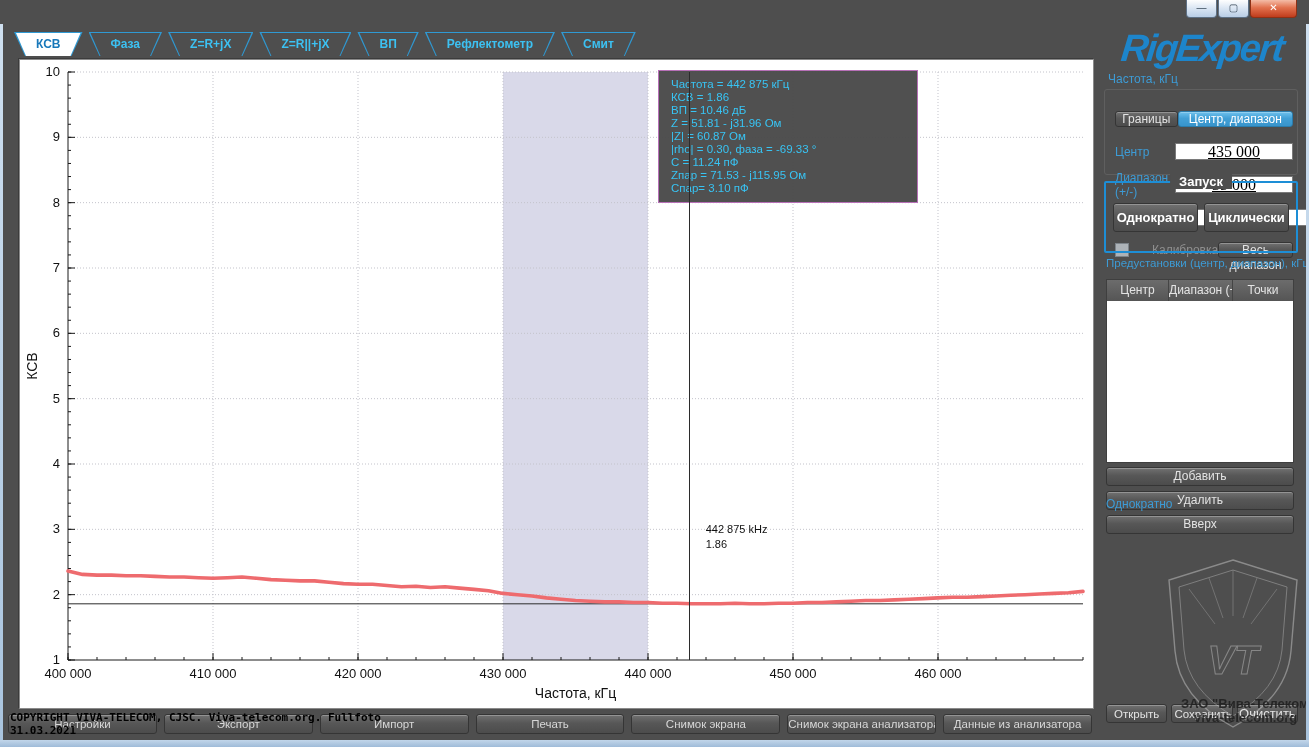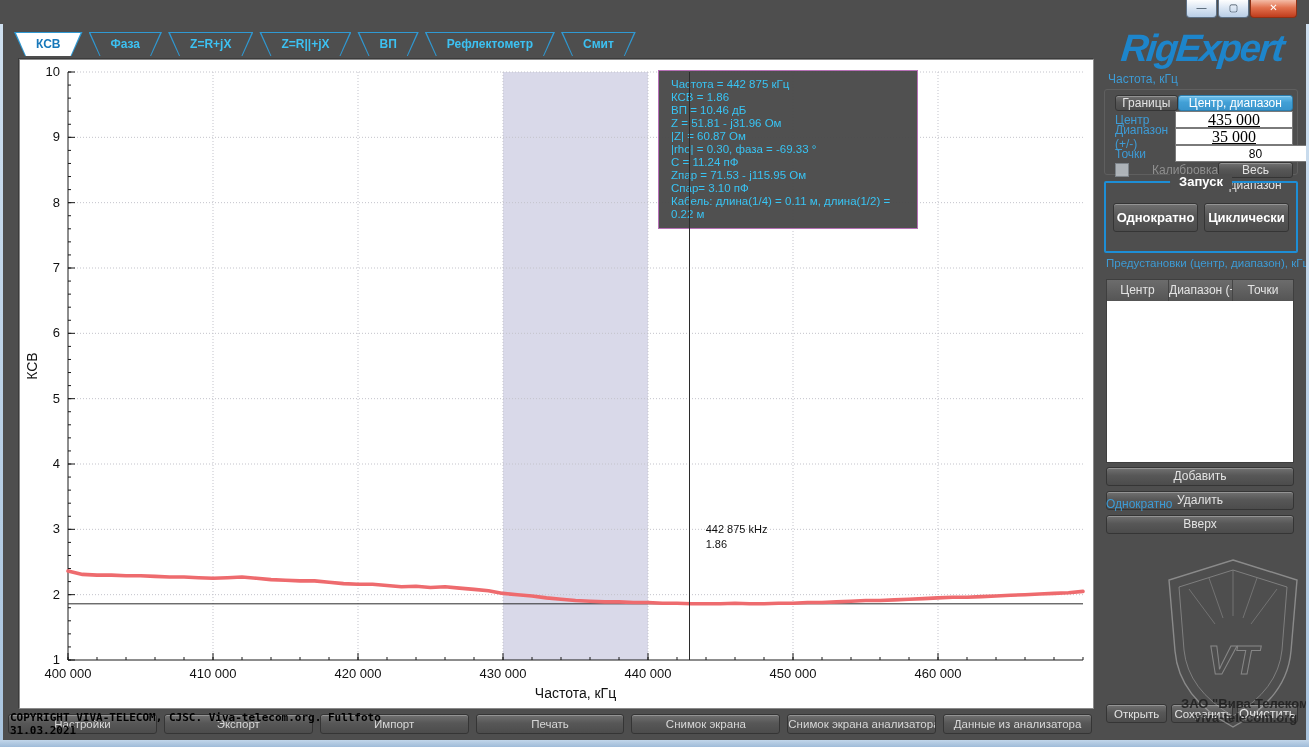--- a/index.html
+++ b/index.html
@@ -36,21 +36,21 @@
   .tooltip{position:absolute;left:638px;top:10px;width:238px;background:rgba(73,73,73,0.96);
     border:1px solid #b770b7;color:#38c4f4;font-size:11.5px;line-height:13px;padding:7px 8px 7px 12px;z-index:20;}
   .cursor-vline{position:absolute;width:1px;background:#2b2b2b;z-index:30;}
   
   .rp-label{position:absolute;font-size:12px;color:#3d9bd5;z-index:8;}
   .logo{position:absolute;left:1100px;top:26px;width:204px;height:44px;text-align:center;
     font-size:38px;font-weight:bold;font-style:italic;color:#1d85cb;transform:skewX(-6deg);
     letter-spacing:-2px;line-height:44px;z-index:8;}
   .freq-group{position:absolute;left:1104px;top:89px;width:194px;height:86px;border:1px solid #5f5f5f;
     border-radius:3px;display:flex;flex-direction:column;justify-content:space-between;padding:5px 4px;box-sizing:border-box;z-index:8;}
-  .row{display:flex;align-items:center;justify-content:space-between;height:17px;}
+  .row{display:flex;align-items:center;justify-content:space-between;height:17px;margin-top:16px;}
   .row .lab{font-size:12px;color:#3d9bd5;padding-left:6px;}
   .row .lab.dis{color:#8f8f8f;display:flex;align-items:center;gap:23px;}
   .btn{background:linear-gradient(#717171,#575757 45%,#4c4c4c);border:1px solid #353535;
     box-shadow:inset 0 1px 0 rgba(255,255,255,.25);color:#e3e3e3;border-radius:3px;font-size:12px;
     text-align:center;font-family:"Liberation Sans",sans-serif;padding:0;}
   .btn.blue{background:linear-gradient(#6fc1ec,#42a0d6 45%,#3894cc);border-color:#2b7dad;color:#fff;}
   .inp{background:#fff;border:1px solid #7a7a7a;color:#000;text-align:center;box-sizing:border-box;}
   .inp.big{width:118px;height:17px;font-family:"Liberation Serif",serif;font-size:16px;line-height:16px;text-decoration:underline;}
   .spinwrap{display:flex;width:118px;height:17px;}
   .spinwrap .inp{flex:1;font-size:12px;height:17px;border-right:none;}
@@ -266,21 +266,20 @@
     <div class="tooltip">
       <div>Частота = 442 875 кГц</div>
       <div>КСВ = 1.86</div>
       <div>ВП = 10.46 дБ</div>
       <div>Z = 51.81 - j31.96 Ом</div>
       <div>|Z| = 60.87 Ом</div>
       <div>|rho| = 0.30, фаза = -69.33 °</div>
       <div>C = 11.24 пФ</div>
       <div>Zпар = 71.53 - j115.95 Ом</div>
       <div>Спар= 3.10 пФ</div>
-      <div>Кабель: длина(1/4) = 0.11 м, длина(1/2) = 0.22 м</div>
     </div>
   </div>
   <div class="cursor-vline" id="cursor-vline" style="left: 689.188px; top: 72px; height: 588px;"></div>
 
   <div class="logo">RigExpert</div>
   <div class="rp-label" style="left:1108px;top:72px;">Частота, кГц</div>
 
   <div class="freq-group">
     <div class="row">
       <button class="btn" style="width:64px;height:16px;line-height:15px;margin-left:6px;">Границы</button>

